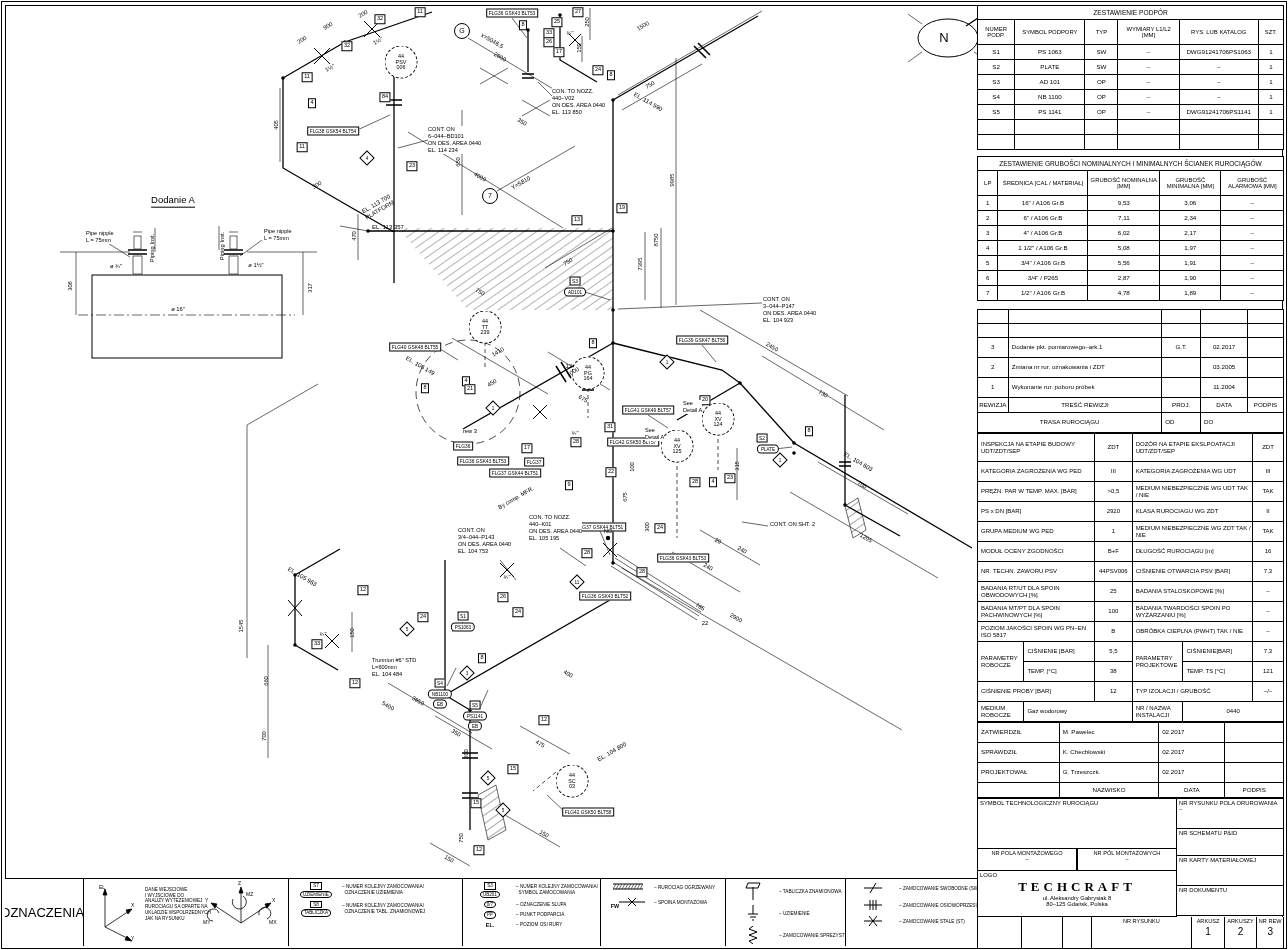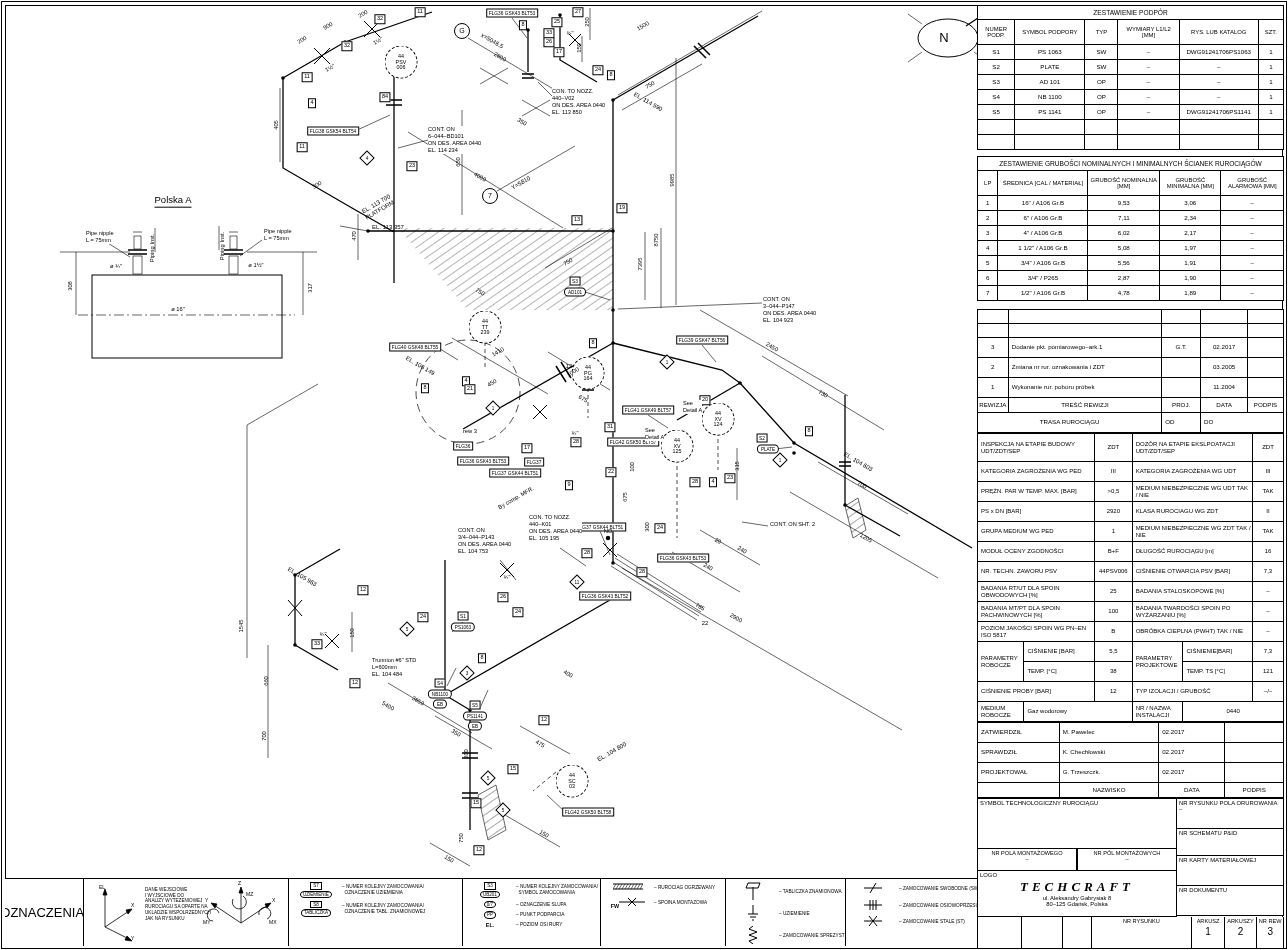--- a/index.html
+++ b/index.html
@@ -51,21 +51,21 @@
   .sb-r{width:107px;}
   .sb-box{border:1px solid #000;border-top:none;font-size:5.9px;text-align:left;padding:1px 2px;
       background:#fff;overflow:hidden;position:relative;}
   .sb-sym{height:47px;border-top:1px solid #000;}
   .sb-mont{display:flex;height:22px;}
   .sb-mont>div{width:50%;font-size:5.6px;border:1px solid #000;border-top:none;padding:1px 2px;text-align:center;}
   .sb-mont b{display:block;font-weight:normal;}
   .sb-logo{height:43px;}
   .lg-label{font-size:5.9px;}
   .lg-name{text-align:center;font-family:"Liberation Serif",serif;font-weight:bold;font-size:13px;
-      letter-spacing:4px;text-transform:uppercase;margin-top:1px;font-style:italic;}
+      letter-spacing:4px;text-transform:uppercase;margin-top:1px;}
   .lg-addr{text-align:center;font-size:5.8px;}
   .sb-r .sb-box{border-left:none;}
   .sb-r .h30{height:27px;}
   .sb-r .h27{height:24px;}
   .sb-val{display:block;}
   #tb-bottom{display:flex;width:100%;height:32px;}
   .bc{border:1px solid #000;border-top:none;border-left:none;background:#fff;overflow:hidden;
       font-size:5.6px;text-align:center;}
   .bc:first-child{border-left:1px solid #000;}
   .bc b{display:block;font-weight:normal;font-size:10px;margin-top:2px;}
@@ -269,21 +269,21 @@
         <line class="tl" x1="60" y1="252" x2="130" y2="252"></line>
         <line class="tl" x1="303" y1="252" x2="303" y2="315"></line>
         <line class="tl" x1="247" y1="252" x2="317" y2="252"></line>
         <line class="tl" x1="155" y1="228" x2="155" y2="252"></line>
         <line class="tl" x1="219" y1="226" x2="219" y2="250"></line>
         <line class="tl" x1="103" y1="240" x2="130" y2="257"></line>
         <line class="tl" x1="262" y1="240" x2="240" y2="256"></line>
       </g>
     </svg>
   <div class="lb kg" style="left: 944px; top: 38px; transform: translate(-50%, -50%) rotate(0deg);">N</div>
-      <div class="lb kt" style="left: 173px; top: 201px; transform: translate(-50%, -50%) rotate(0deg);">Polska A</div>
+      <div class="lb kt" style="left: 173px; top: 201px; transform: translate(-50%, -50%) rotate(0deg);">Dodanie A</div>
       <div class="lb kb" style="left: 401px; top: 62px; transform: translate(-50%, -50%) rotate(0deg);">44
 PSV
 006</div>
       <div class="lb kb" style="left: 485px; top: 327px; transform: translate(-50%, -50%) rotate(0deg);">44
 TT
 239</div>
       <div class="lb kb" style="left: 588px; top: 373px; transform: translate(-50%, -50%) rotate(0deg);">44
 PG
 164</div>
       <div class="lb kb" style="left: 718px; top: 419px; transform: translate(-50%, -50%) rotate(0deg);">44

